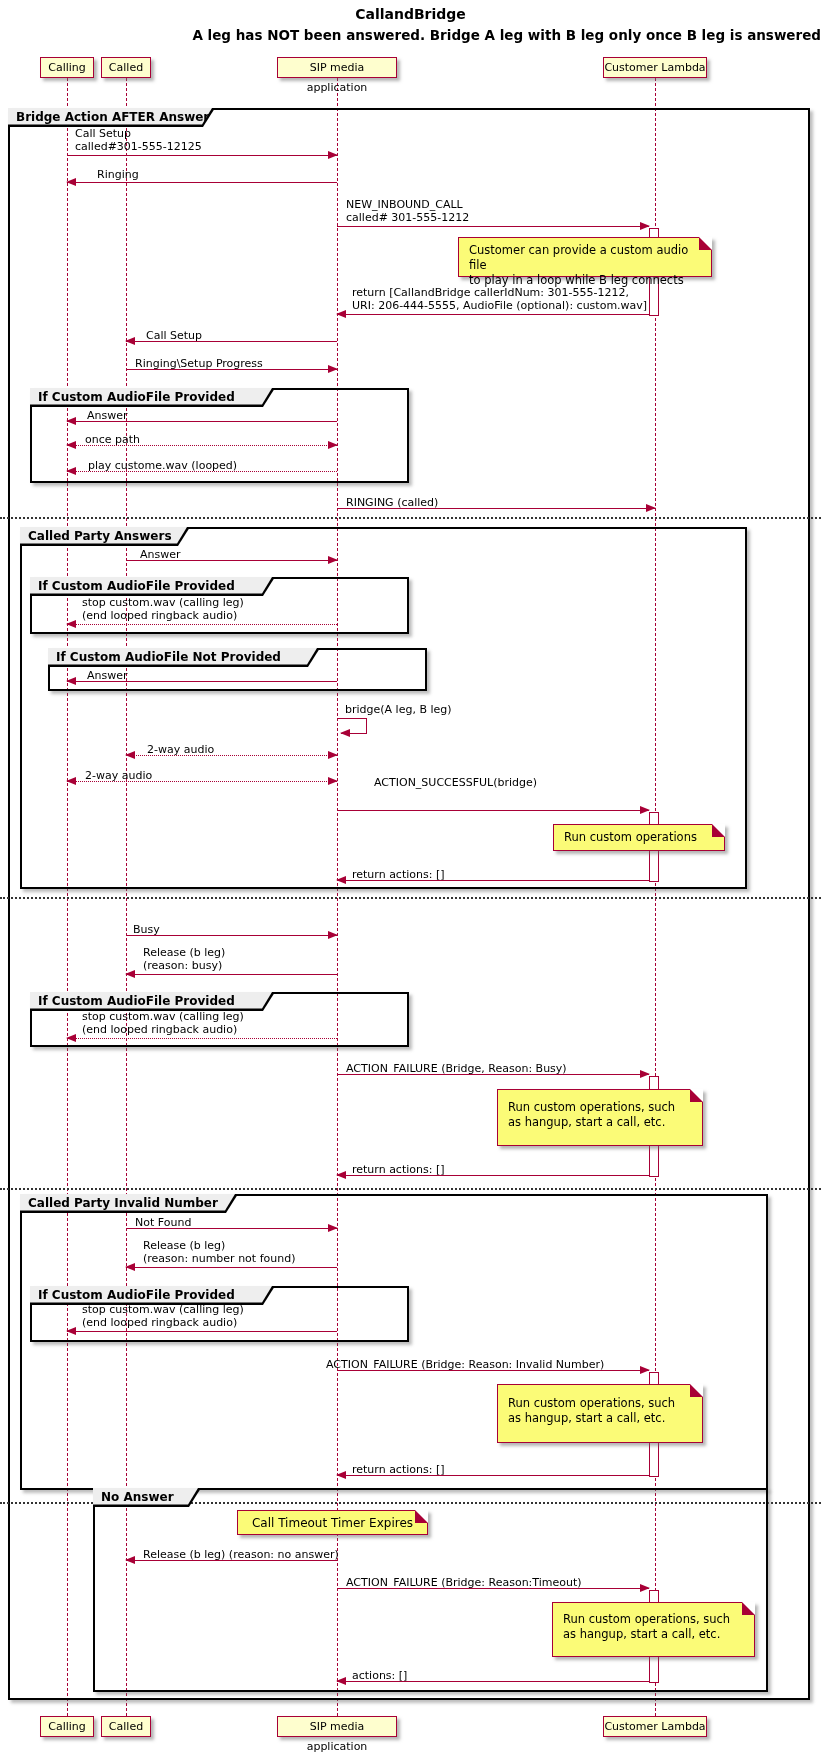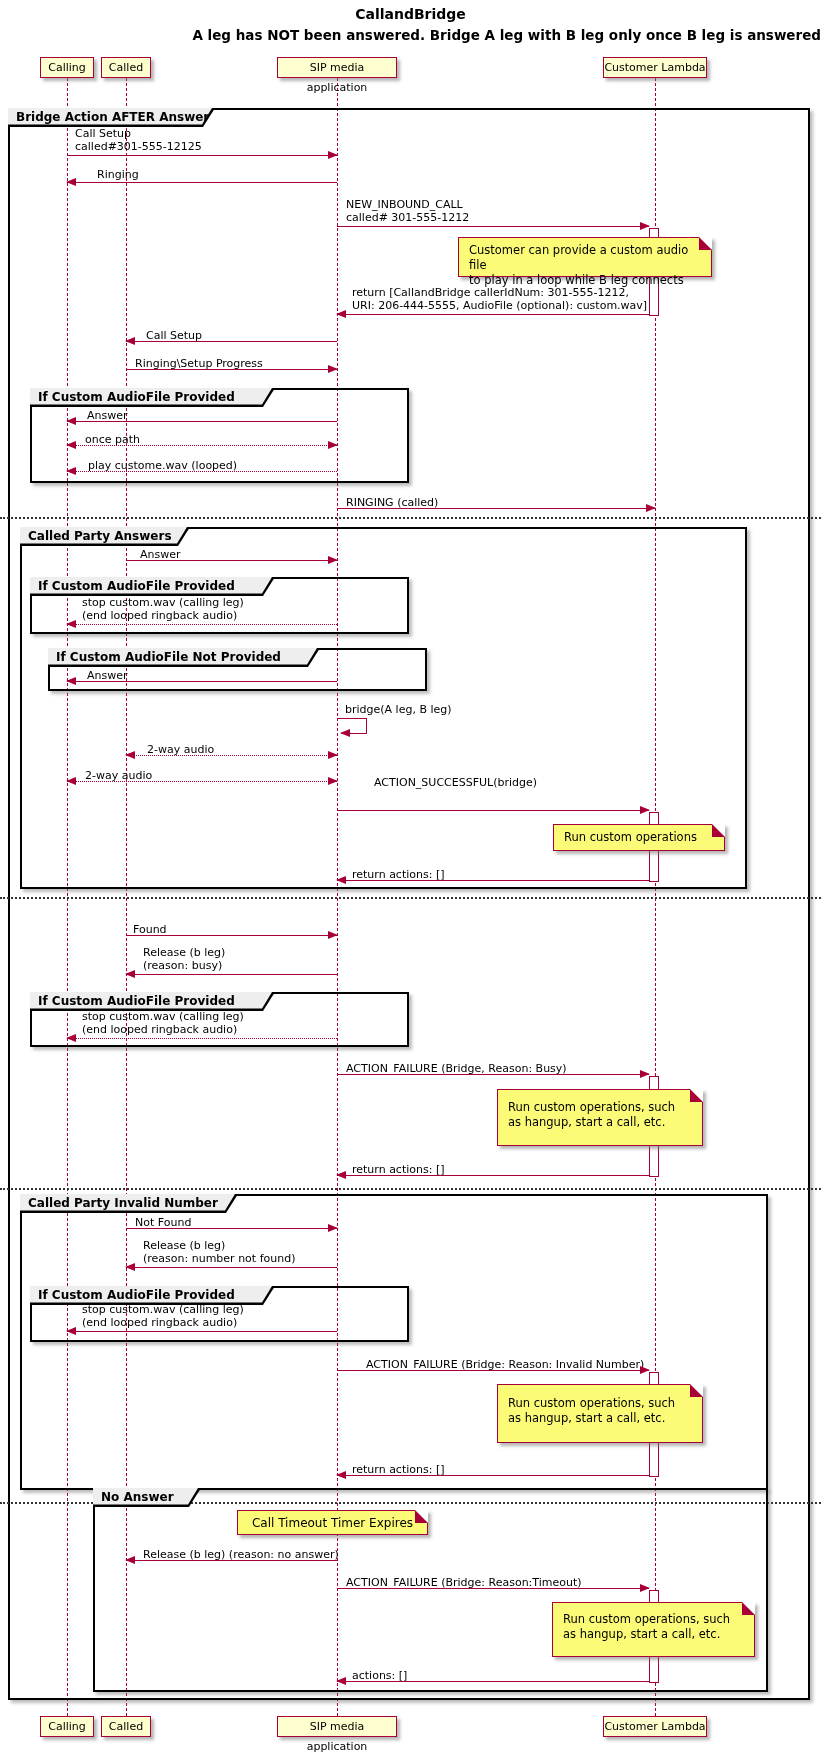--- a/index.html
+++ b/index.html
@@ -152,21 +152,21 @@
 
   <div class="mlabel" style="left:85px;top:769px;">2-way audio</div>
   <div class="ln dot al ar" style="left:67px;top:781px;width:270px;"></div>
 
   <div class="mlabel" style="left:346px;top:776px;margin-left:28px;">ACTION_SUCCESSFUL(bridge)</div>
   <div class="ln ar" style="left:337px;top:810px;width:312px;"></div>
 
   <div class="mlabel" style="left:352px;top:868px;">return actions: []</div>
   <div class="ln al" style="left:337px;top:880px;width:312px;"></div>
 
-  <div class="mlabel" style="left:133px;top:923px;">Found</div>
+  <div class="mlabel" style="left:133px;top:923px;">Busy</div>
   <div class="ln ar" style="left:126px;top:935px;width:211px;"></div>
 
   <div class="mlabel" style="left:143px;top:946px;">Release (b leg)
 (reason: busy)</div>
   <div class="ln al" style="left:126px;top:974px;width:211px;"></div>
 
   <div class="mlabel" style="left:82px;top:1010px;">stop custom.wav (calling leg)
 (end looped ringback audio)</div>
   <div class="ln dot al" style="left:67px;top:1038px;width:270px;"></div>
 
@@ -180,21 +180,21 @@
   <div class="ln ar" style="left:126px;top:1228px;width:211px;"></div>
 
   <div class="mlabel" style="left:143px;top:1239px;">Release (b leg)
 (reason: number not found)</div>
   <div class="ln al" style="left:126px;top:1267px;width:211px;"></div>
 
   <div class="mlabel" style="left:82px;top:1303px;">stop custom.wav (calling leg)
 (end looped ringback audio)</div>
   <div class="ln al" style="left:67px;top:1331px;width:270px;"></div>
 
-  <div class="mlabel" style="left:366px;top:1358px;">ACTION_FAILURE (Bridge: Reason: Invalid Number)</div>
+  <div class="mlabel" style="left:326px;top:1358px;">ACTION_FAILURE (Bridge: Reason: Invalid Number)</div>
   <div class="ln ar" style="left:337px;top:1370px;width:312px;"></div>
 
   <div class="mlabel" style="left:352px;top:1463px;">return actions: []</div>
   <div class="ln al" style="left:337px;top:1475px;width:312px;"></div>
 
   <div class="mlabel" style="left:143px;top:1548px;">Release (b leg) (reason: no answer)</div>
   <div class="ln al" style="left:126px;top:1560px;width:211px;"></div>
 
   <div class="mlabel" style="left:346px;top:1576px;">ACTION_FAILURE (Bridge: Reason:Timeout)</div>
   <div class="ln ar" style="left:337px;top:1588px;width:312px;"></div>

